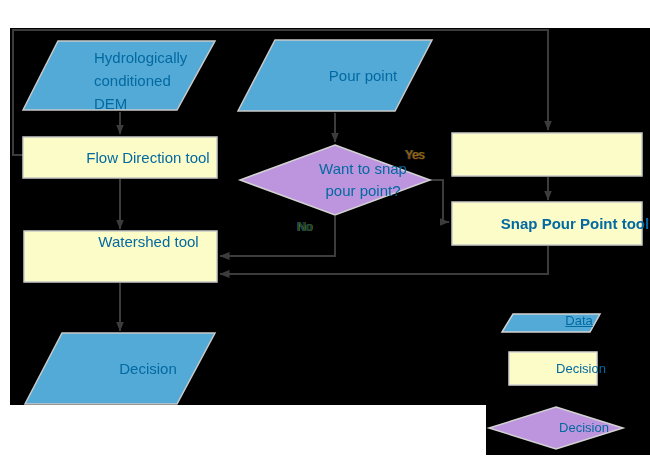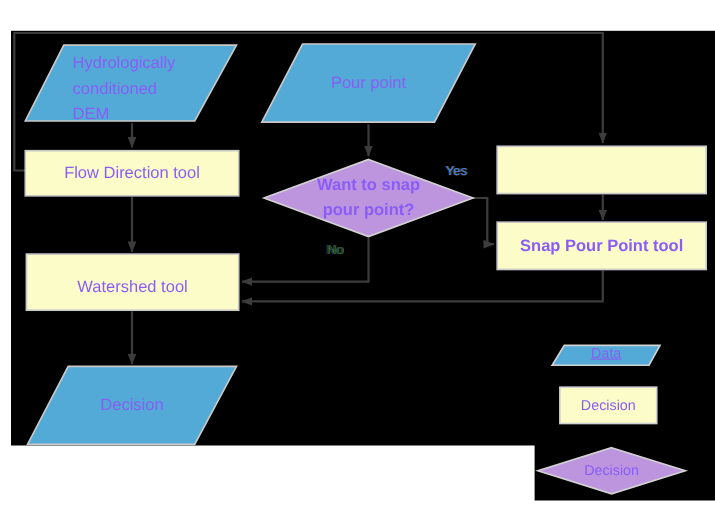--- a/index.html
+++ b/index.html
@@ -11,44 +11,45 @@
     overflow: hidden;
     font-family: "Liberation Sans", "DejaVu Sans", sans-serif;
   }
   .stage svg { position: absolute; left: 0; top: 0; }
   .lbl {
     position: absolute;
     display: flex;
     align-items: center;
     justify-content: center;
     text-align: center;
-    color: #8b5cf6;
+    color: #0369a1;
     font-size: 15px;
     line-height: 20px;
     pointer-events: none;
     white-space: normal;
+    margin-left: 28px;
   }
   .lbl.left { justify-content: flex-start; text-align: left; display: block; }
   .lbl.small { font-size: 13px; }
   .edge-label {
     position: absolute;
     font-size: 12px;
     line-height: 14px;
     pointer-events: none;
   }
   .edge-label.yes {
-    color: #3b82f6;
+    color: #a16207;
     text-shadow: 1px 0 rgba(255,230,0,0.35), -1px 0 rgba(40,130,255,0.35), 0 1px rgba(255,60,60,0.2);
   }
   .edge-label.no {
     color: #14532d;
     text-shadow: 1px 0 rgba(255,230,0,0.35), -1px 0 rgba(40,130,255,0.45);
   }
   .dem-text { line-height: 23px; padding-top: 3px; }
-  .diamond-text { line-height: 22px; font-weight: bold; }
+  .diamond-text { line-height: 22px; }
 </style>
 </head>
 <body>
 
 <div class="stage">
 
   <svg width="650" height="471" viewBox="0 0 650 471">
     <defs>
       <marker id="arw" viewBox="0 0 10 8" refX="9.5" refY="4" markerWidth="10" markerHeight="8" orient="auto" markerUnits="userSpaceOnUse">
         <path d="M0,0 L10,4 L0,8 Z" fill="#3c3c3c"></path>
@@ -82,21 +83,21 @@
     <polygon points="513,314 600,314 590,332 502,332" fill="#53aad6" stroke="#d2d2d2" stroke-width="1.5"></polygon>
     <rect x="509" y="352" width="88" height="33" fill="#fcfcc8" stroke="#d2d2d2" stroke-width="1.5"></rect>
     <polygon points="556,407 623,428 556,449 489,428" fill="#bd95de" stroke="#d2d2d2" stroke-width="1.5"></polygon>
   </svg>
 
   <div class="lbl left dem-text" style="left:66px; top:43px; width:110px; height:66px;">Hydrologically conditioned DEM</div>
   <div class="lbl" style="left:255px; top:40px; width:160px; height:71px;">Pour point</div>
   <div class="lbl" style="left:23px; top:137px; width:194px; height:41px;border-radius:16px;">Flow Direction tool</div>
   <div class="lbl diamond-text" style="left:275px; top:150px; width:120px; height:60px;">Want to snap pour point?</div>
   <div class="lbl" style="left:452px; top:202px; width:190px; height:43px;font-weight:bold;">Snap Pour Point tool</div>
-  <div class="lbl" style="left:24px; top:235px; width:193px; height:51px;">Watershed tool</div>
+  <div class="lbl" style="left:24px; top:216px; width:193px; height:51px;">Watershed tool</div>
   <div class="lbl" style="left:40px; top:333px; width:160px; height:71px;">Decision</div>
 
   <span class="edge-label yes" style="left:405px; top:148px;">Yes</span>
   <span class="edge-label no" style="left:297px; top:220px;">No</span>
 
   <div class="lbl small" style="left:502px; top:314px; width:98px; height:14px;text-decoration:underline;">Data</div>
   <div class="lbl small" style="left:509px; top:352px; width:88px; height:33px;">Decision</div>
   <div class="lbl small" style="left:489px; top:407px; width:134px; height:42px;">Decision</div>
 
 </div>

